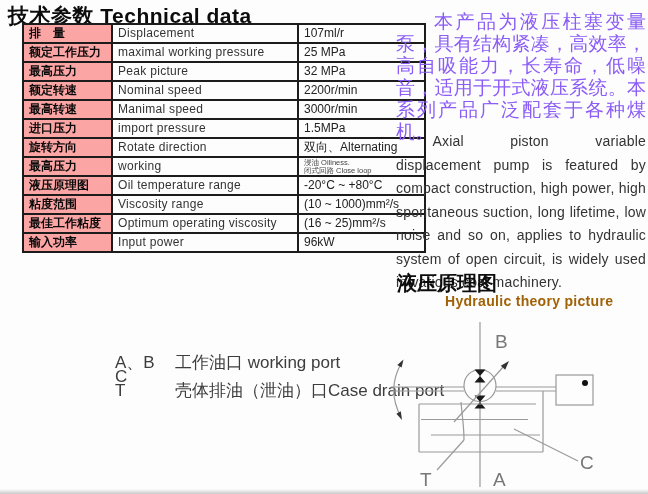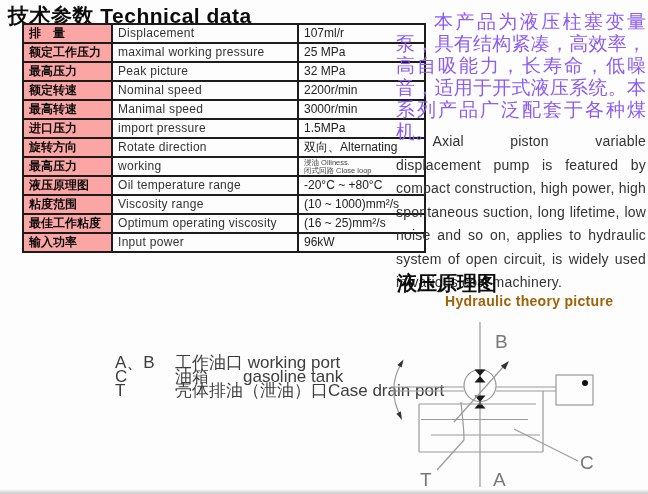--- a/index.html
+++ b/index.html
@@ -135,21 +135,20 @@
   <div class="en">Hydraulic theory picture</div>
 </div>
 
 <div class="legend">
   <div class="legend-row">
     <span class="legend-key">A、B</span>
     <span class="legend-desc">工作油口  working port</span>
   </div>
   <div class="legend-row">
     <span class="legend-key">C</span>
-    <span class="legend-desc">油箱　　gasoline tank</span>
   </div>
   <div class="legend-row">
     <span class="legend-key">T</span>
     <span class="legend-desc">壳体排油（泄油）口Case drain port</span>
   </div>
 </div>
 
 <svg class="schematic" width="258" height="174" viewBox="390 320 258 174" xmlns="http://www.w3.org/2000/svg">
 
   <line x1="480" y1="322" x2="480" y2="487"></line>

